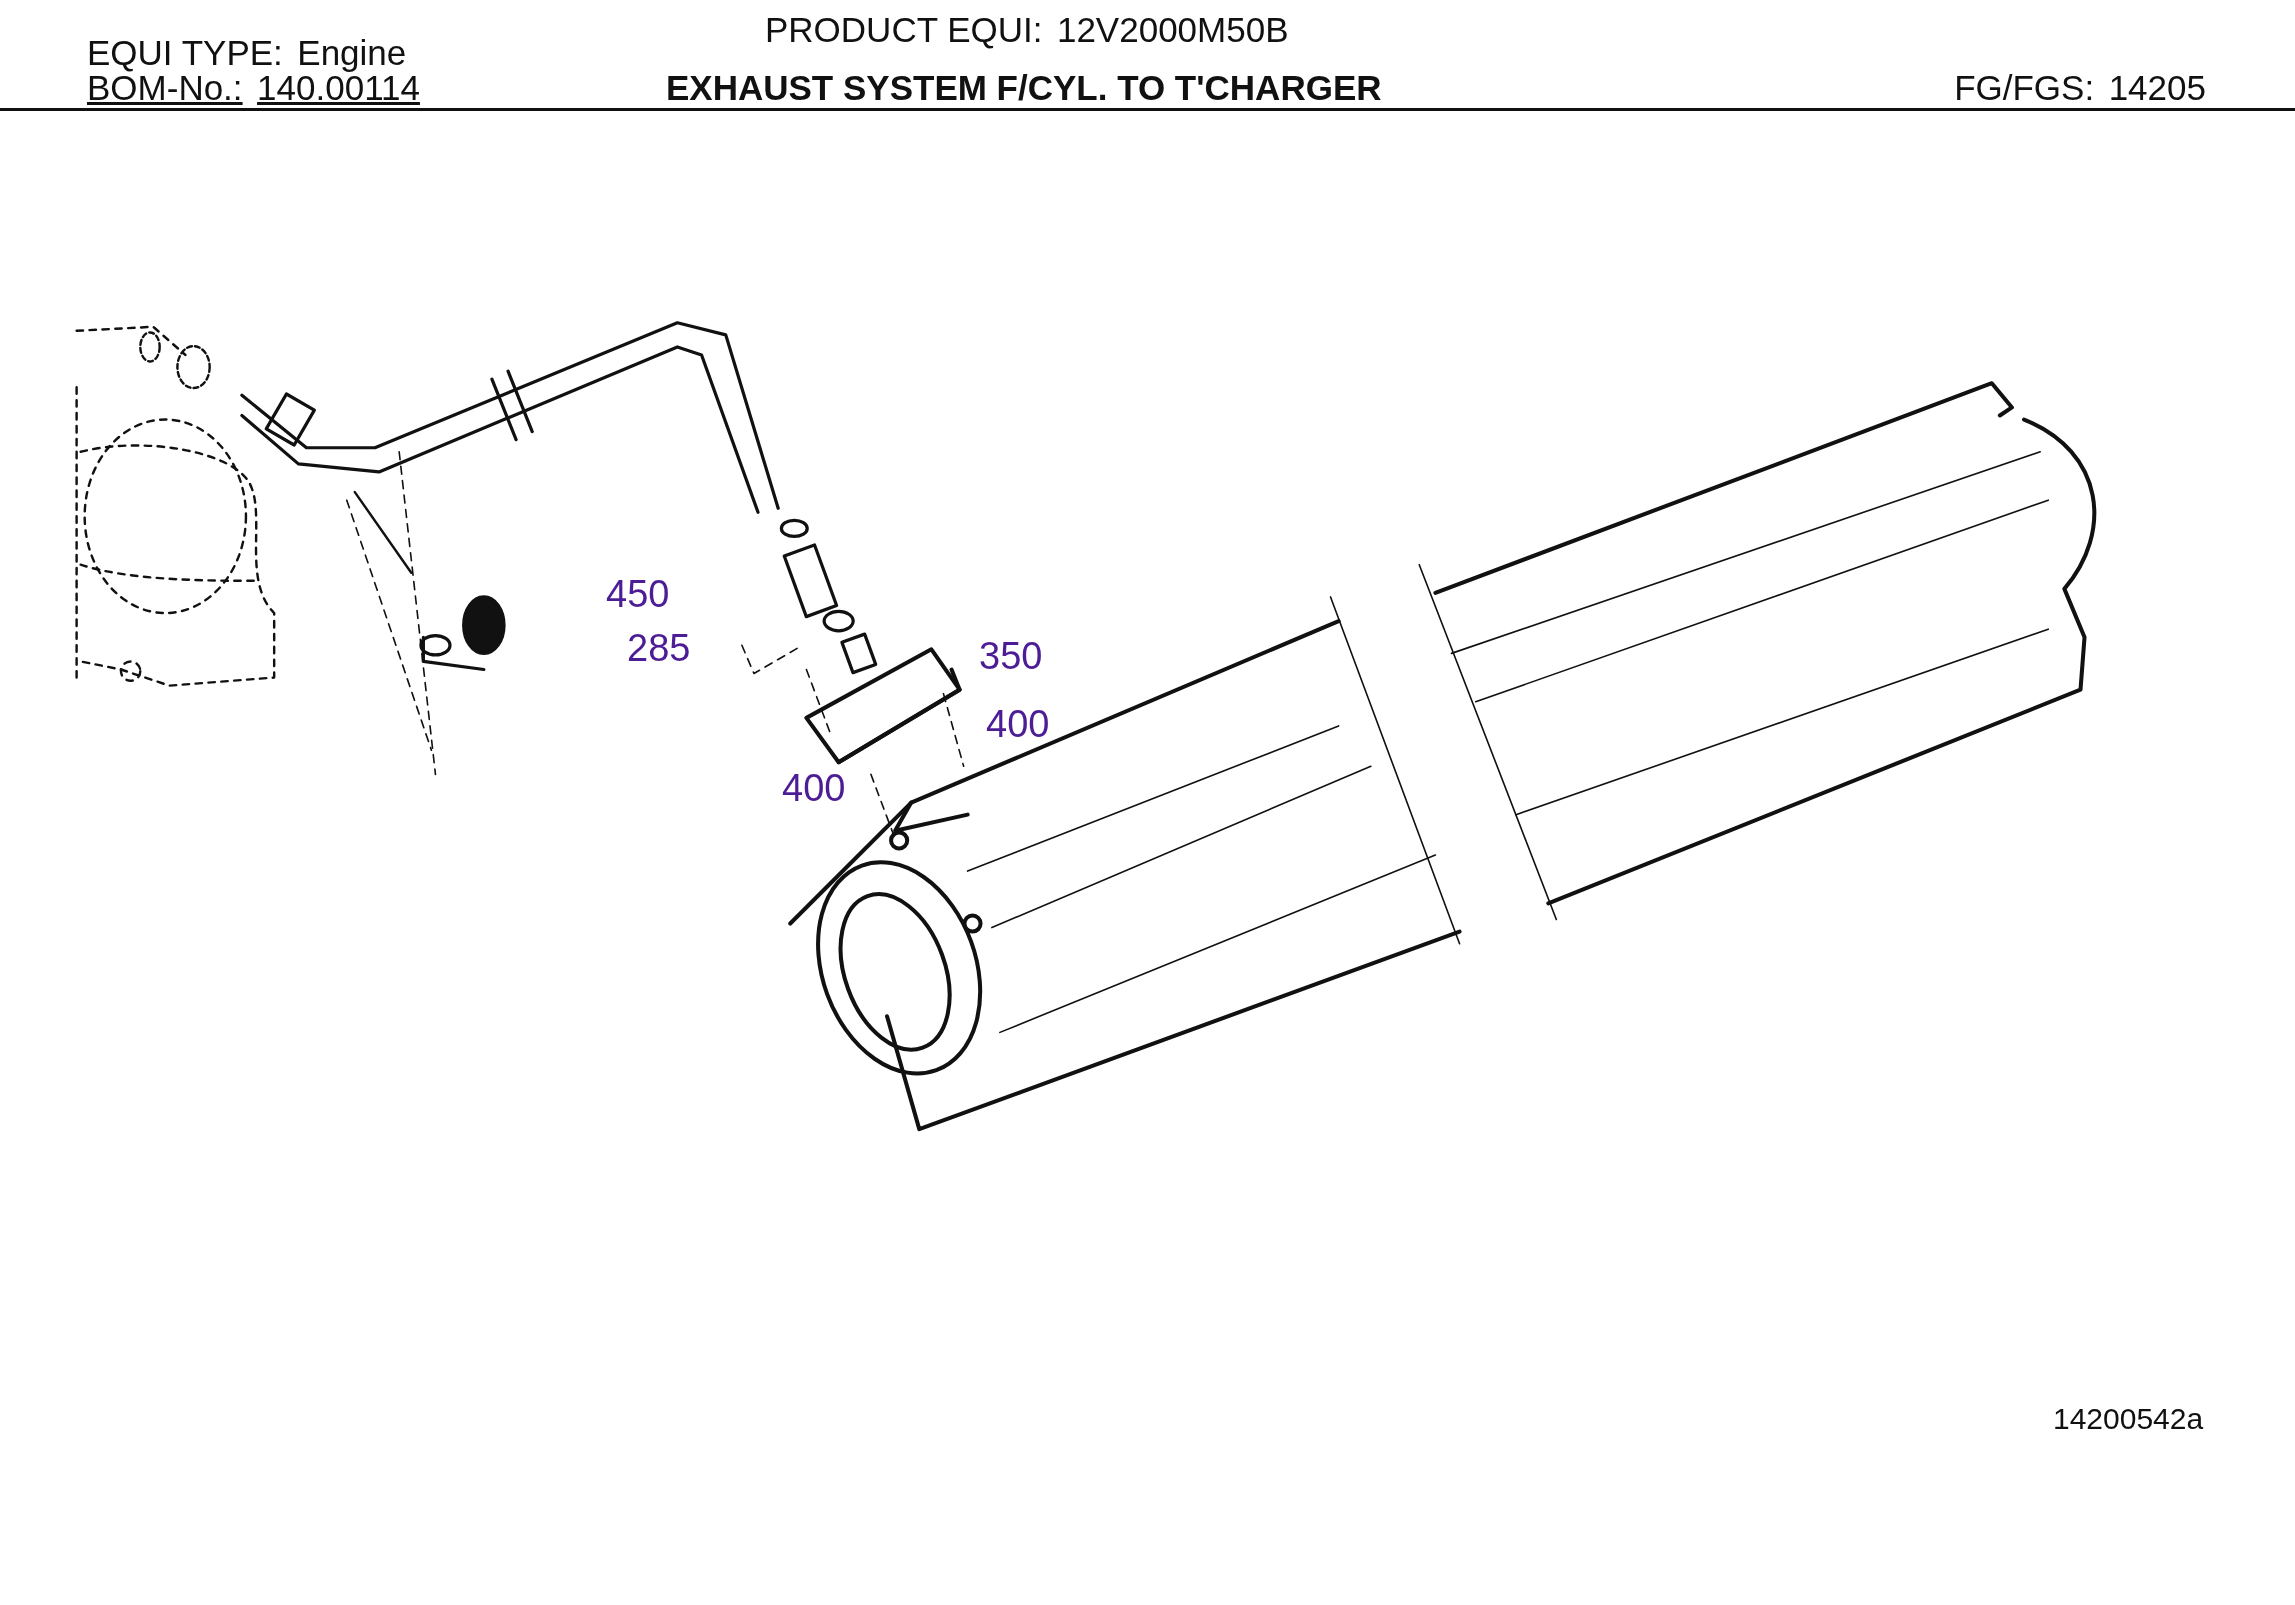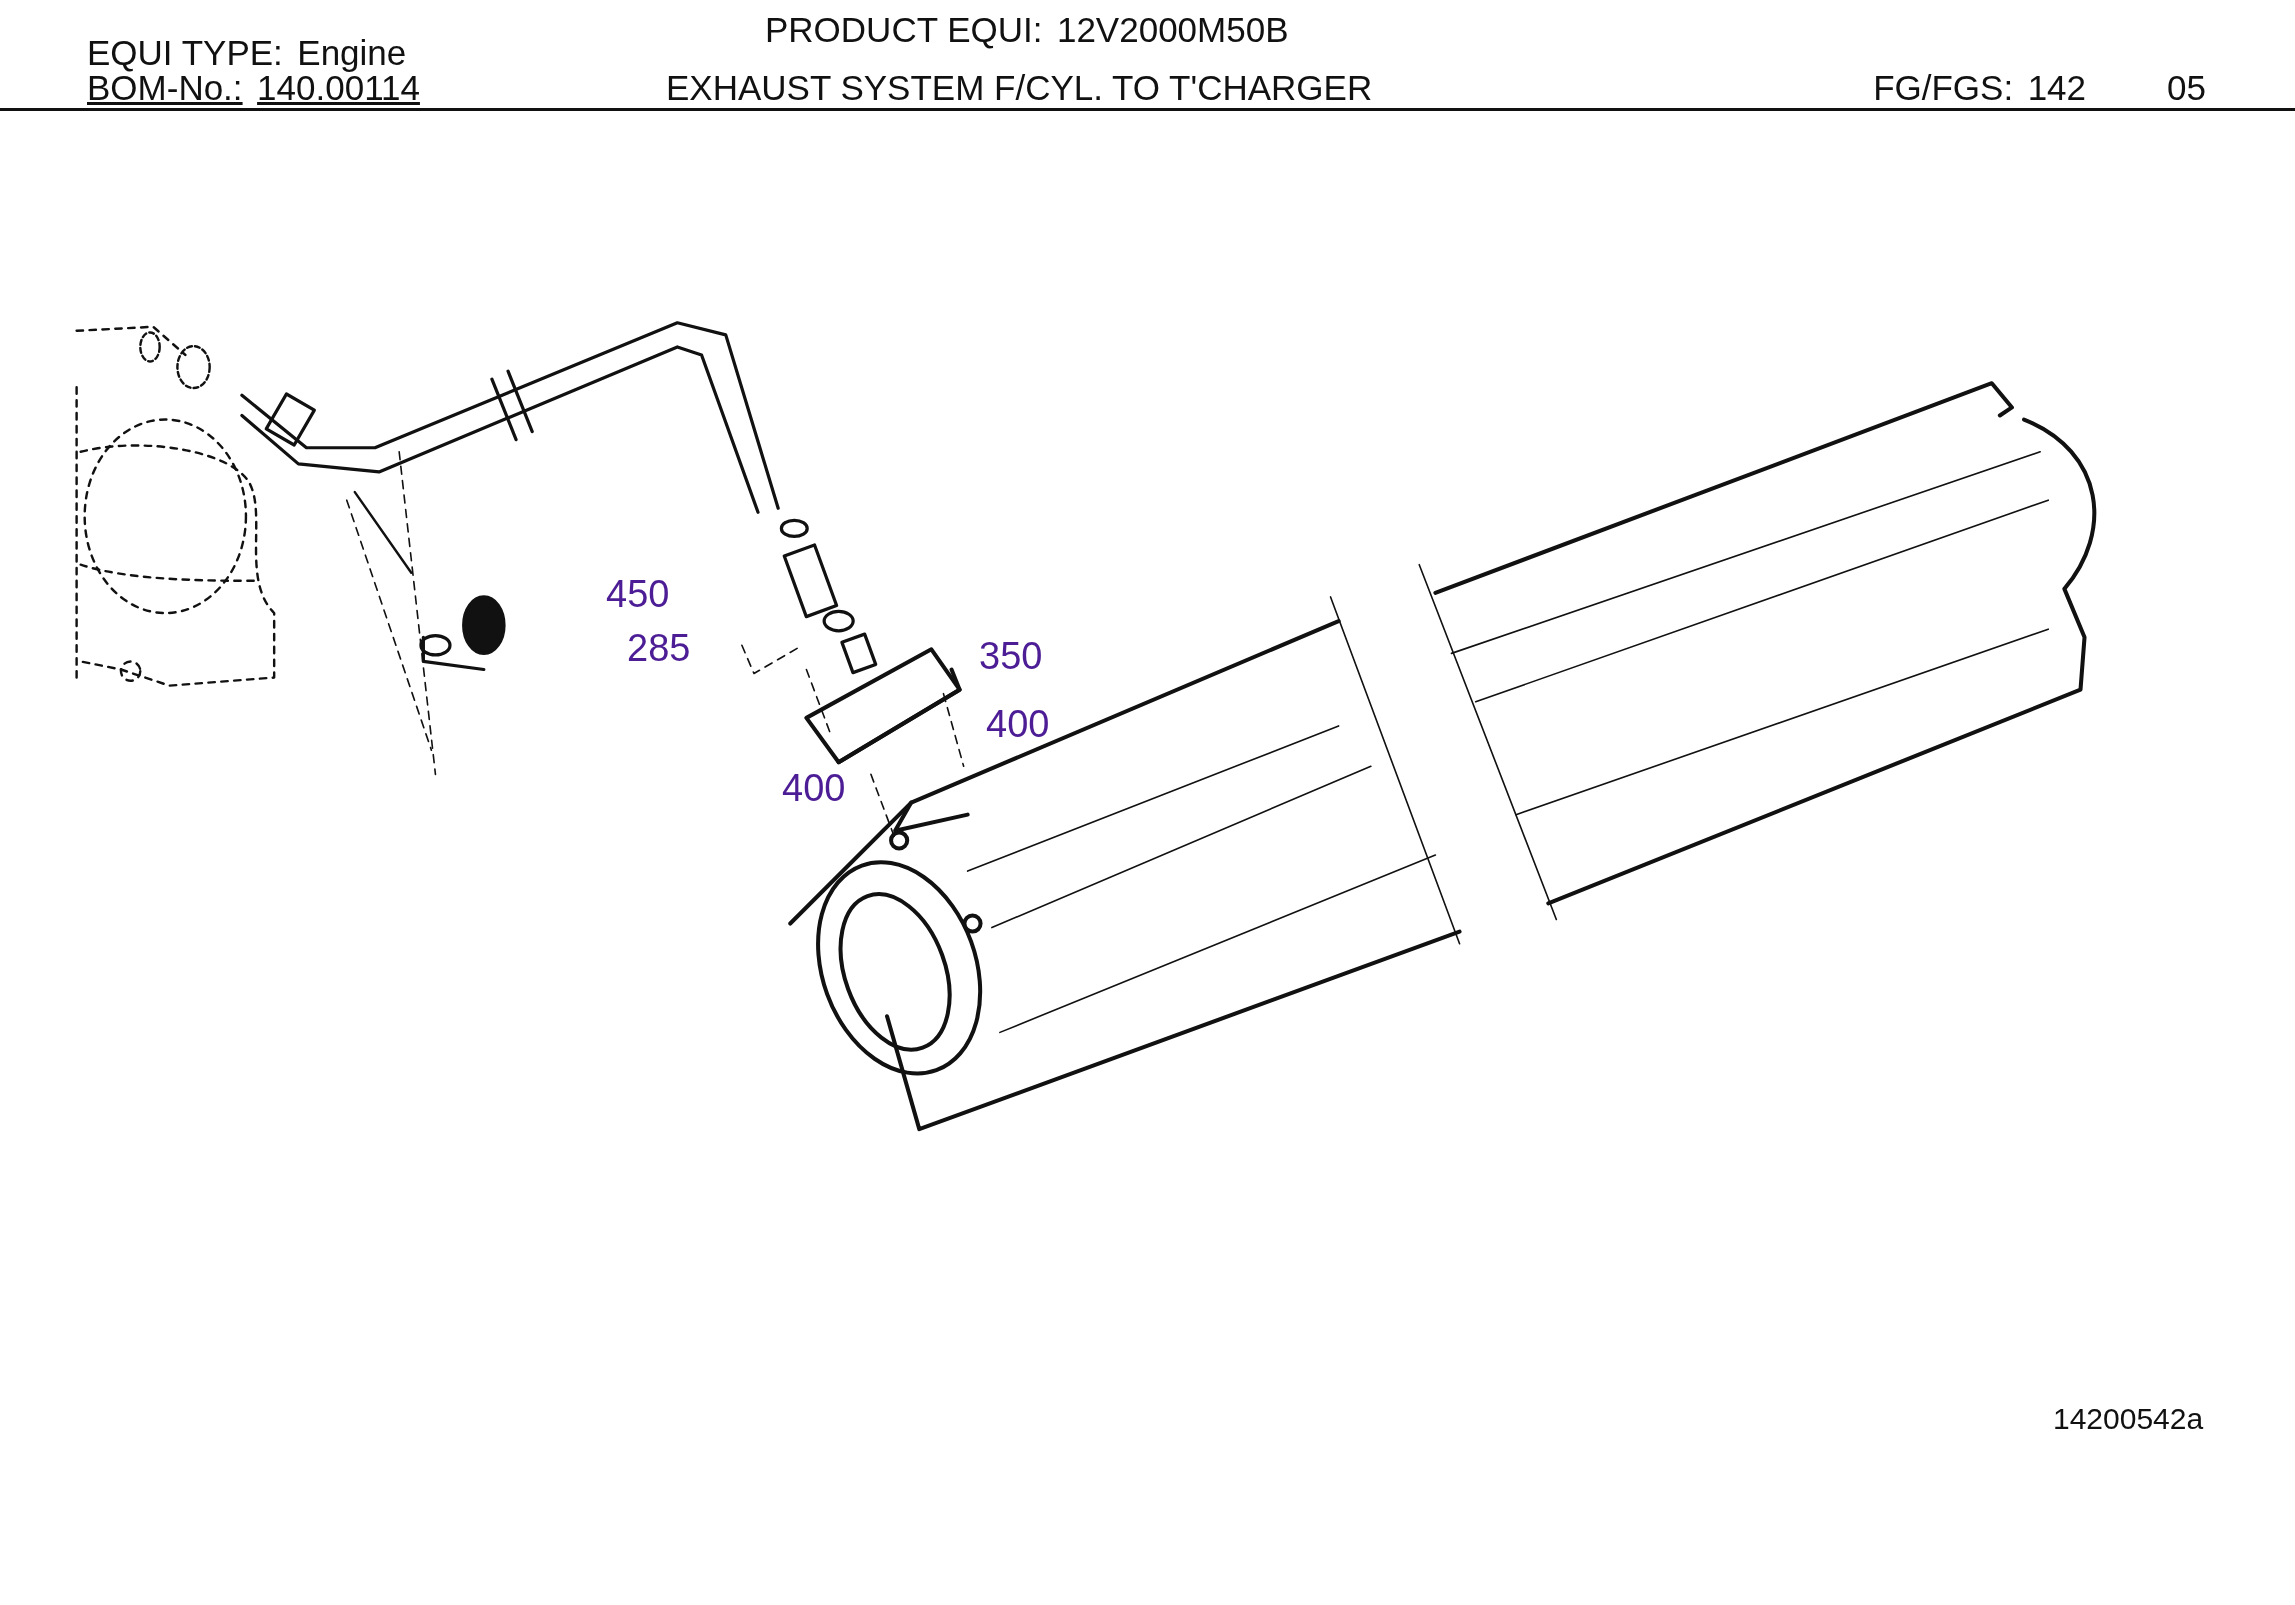--- a/index.html
+++ b/index.html
@@ -18,23 +18,23 @@
 <div class="hdr">
   <div class="cell" style="left:87px;top:9.7px;margin-top:23px;">
     <span class="lbl">EQUI TYPE:</span><span>Engine</span>
   </div>
   <div class="cell" style="left:765px;top:9.7px;">
     <span class="lbl">PRODUCT EQUI:</span><span>12V2000M50B</span>
   </div>
   <div class="cell" style="left:87px;top:68px;text-decoration:underline;">
     <span class="lbl">BOM-No.:</span><span>140.00114</span>
   </div>
-  <div class="cell" style="left:666px;top:68px;">EXHAUST SYSTEM F/CYL. TO T'CHARGER</div>
+  <div class="cell" style="left:666px;top:68px;font-weight:bold;">EXHAUST SYSTEM F/CYL. TO T'CHARGER</div>
   <div class="cell" style="right:89px;top:68px;">
-    <span class="lbl">FG/FGS:</span><span style="margin-right:81px;">142</span><span>05</span>
+    <span class="lbl">FG/FGS:</span><span style="">142</span><span>05</span>
   </div>
 </div>
 <div class="rule"></div>
 
 <svg class="drawing" viewBox="0 140 2846 1850" width="2295" height="1492" fill="none" stroke="#111" stroke-linecap="round" stroke-linejoin="round">
 
   <g stroke-dasharray="8 8" stroke-width="3">
     <path d="M95 410 L190 405 L230 440"></path>
     <path d="M95 480 L95 840"></path>
     <ellipse cx="205" cy="640" rx="100" ry="120"></ellipse>

